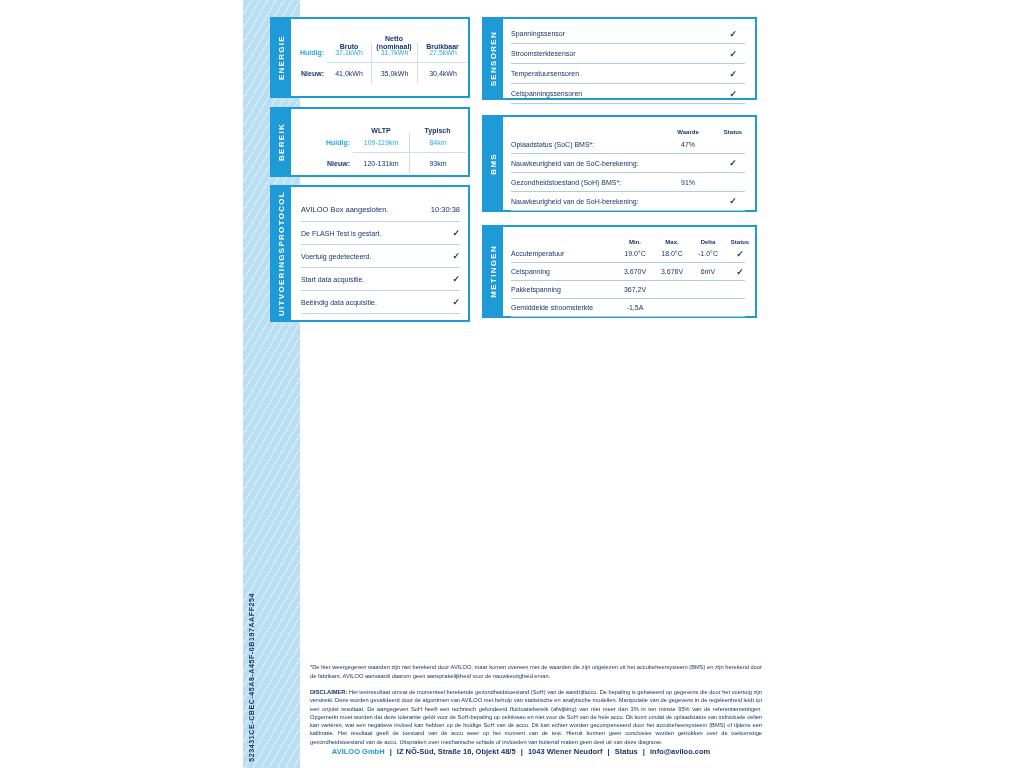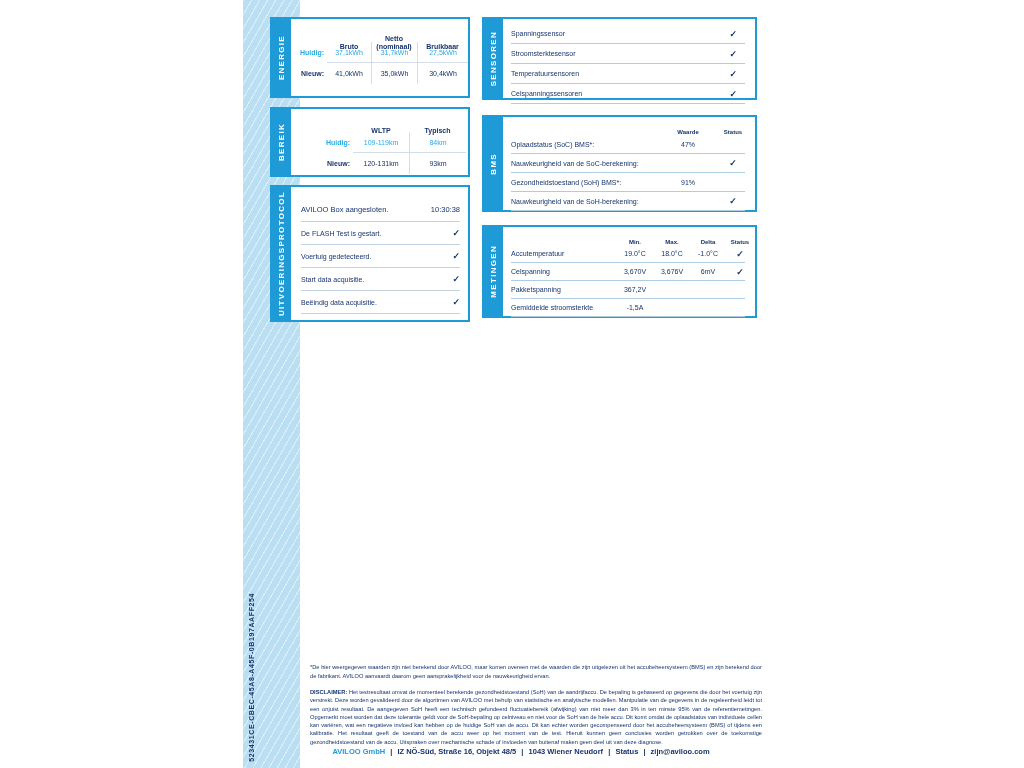--- a/index.html
+++ b/index.html
@@ -250,15 +250,15 @@
 
   <div class="footer">
     <span class="co">AVILOO GmbH</span>
     <span class="sep">|</span>
     <span>IZ NÖ-Süd, Straße 16, Objekt 48/5</span>
     <span class="sep">|</span>
     <span>1043 Wiener Neudorf</span>
     <span class="sep">|</span>
     <span>Status</span>
     <span class="sep">|</span>
-    <a href="#">zijn@aviloo.com</a>
+    <a href="#">info@aviloo.com</a>
   </div>
 </div>
 
 </body></html>

